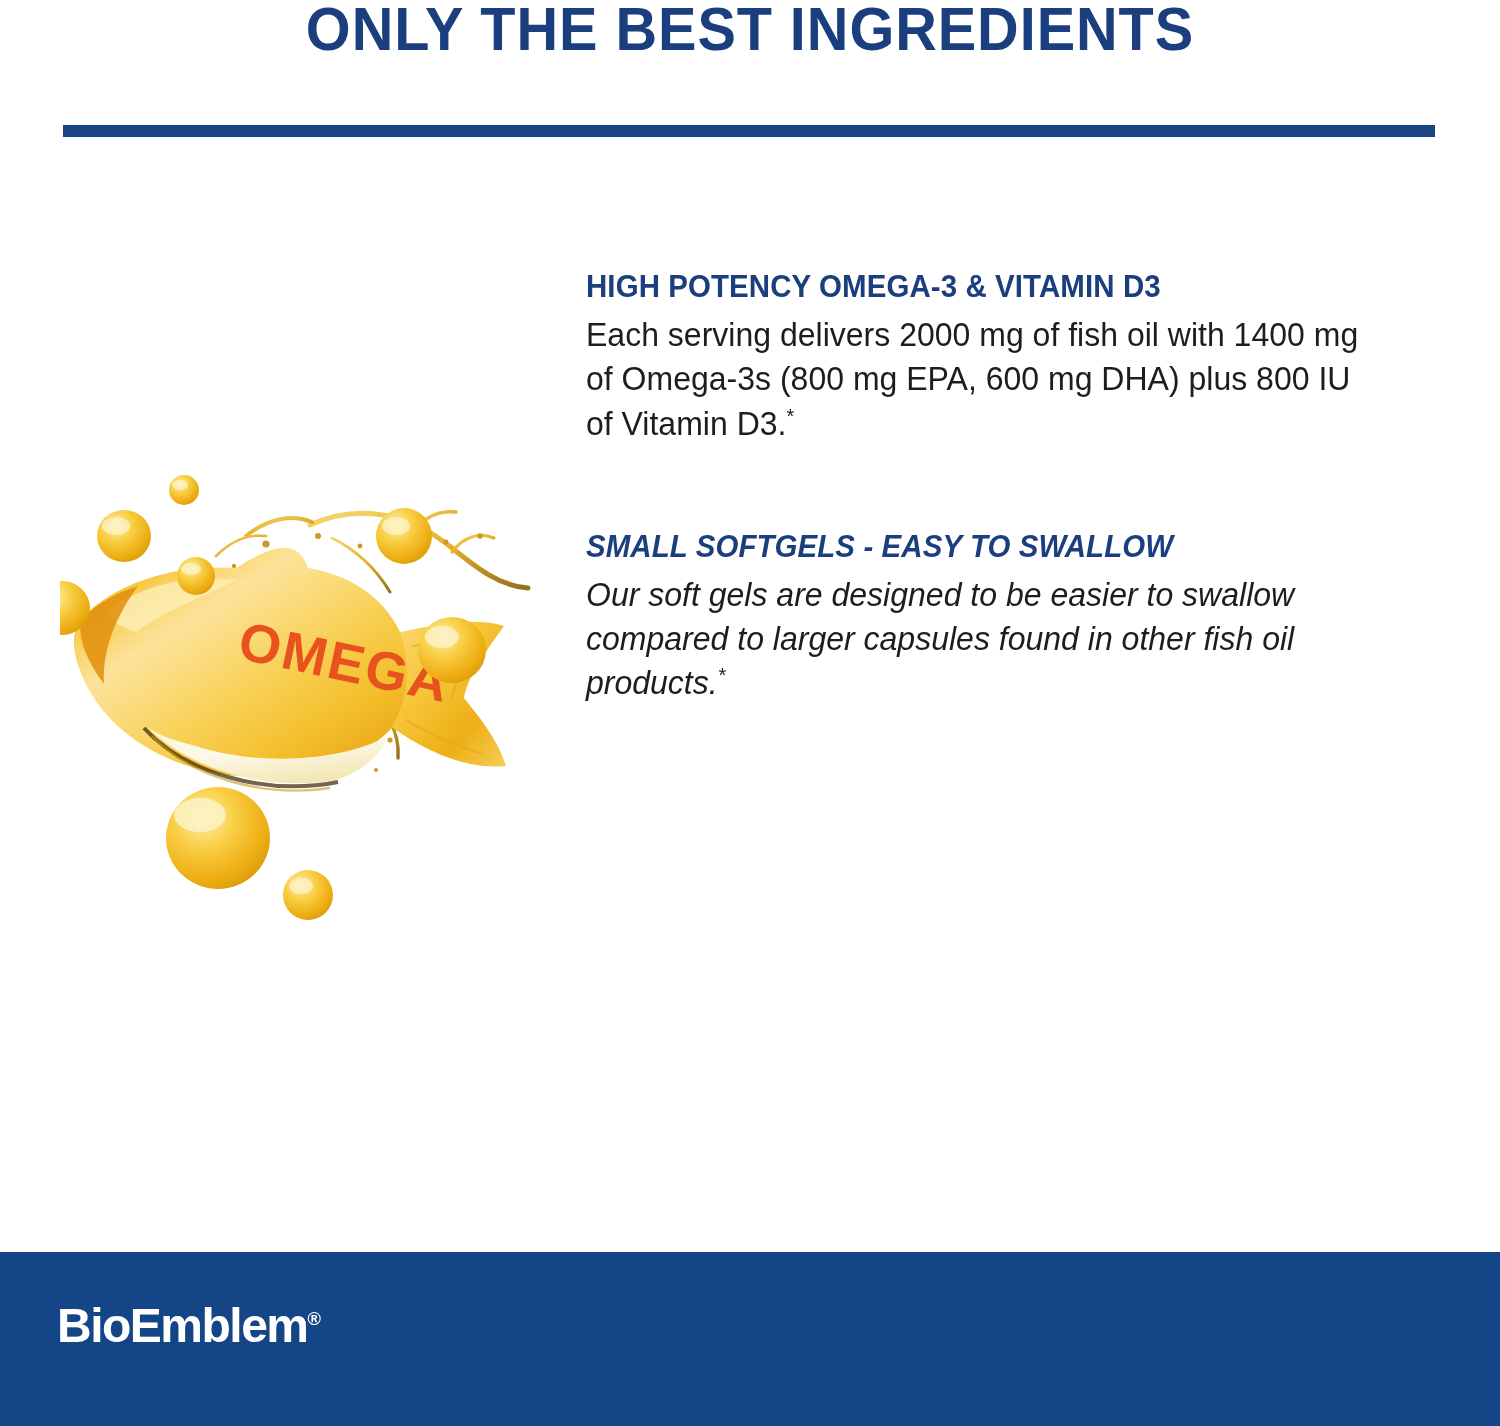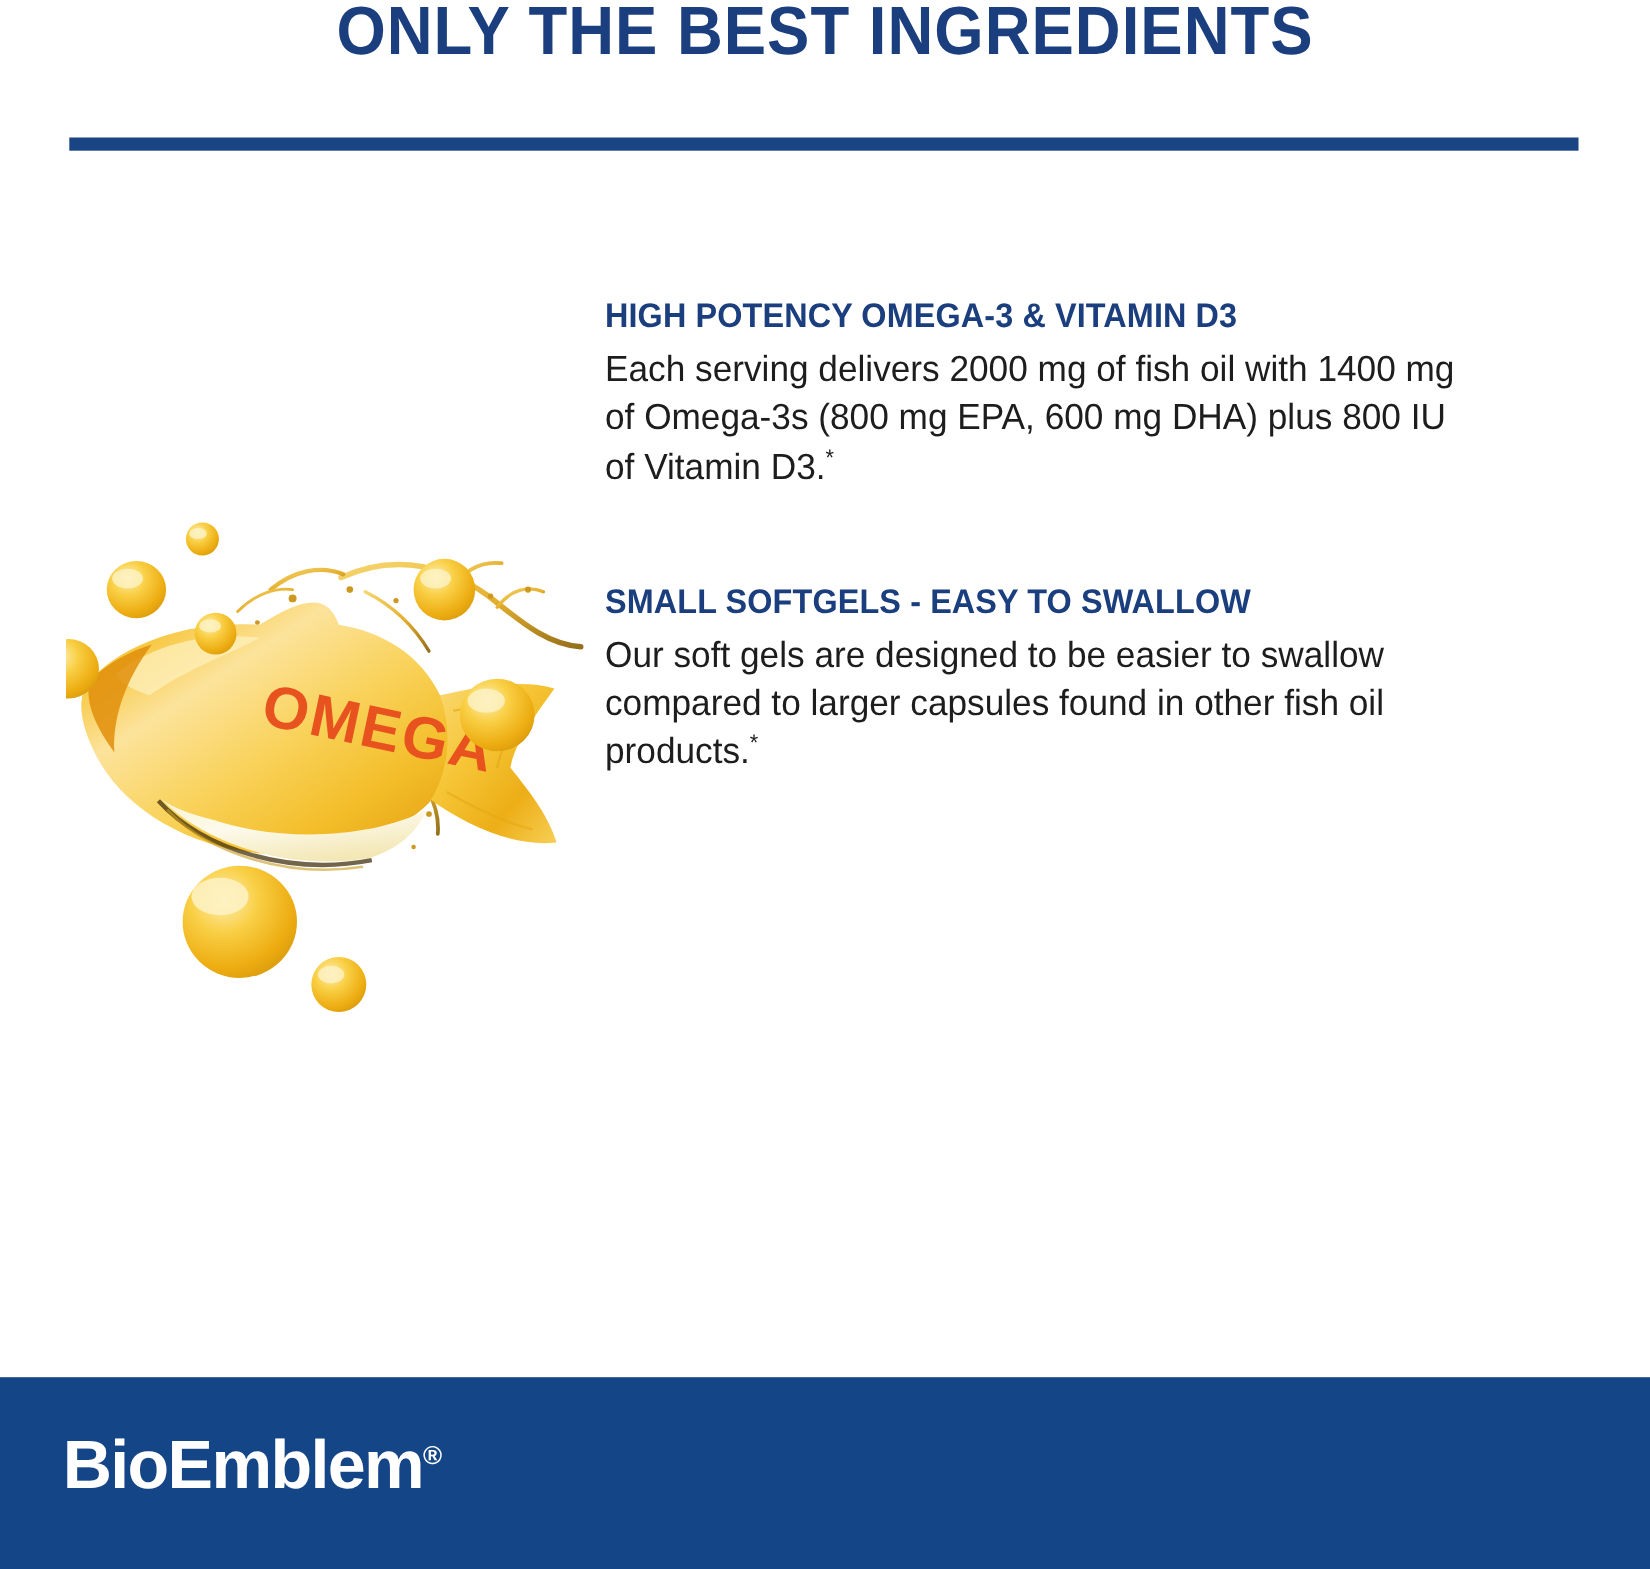--- a/index.html
+++ b/index.html
@@ -37,25 +37,25 @@
   .product-art{
     position:absolute;
     left:60px;top:440px;
     width:500px;height:490px;
   }
   .product-art svg{display:block;width:100%;height:100%;}
 
   
   .features{
     position:absolute;
-    left:550px;top:268px;
+    left:586px;top:268px;
     width:900px;
   }
   .feature{ margin-bottom:0; }
-  .feature + .feature{ margin-top:82px; }
+  .feature + .feature{ margin-top:82px;font-style:italic; }
   .feature-heading{
     color:#1B3F7E;
     font-size:31px;
     font-weight:700;
     letter-spacing:0.1px;
     transform:scaleX(0.95);
     transform-origin:0 50%;
     white-space:nowrap;
     margin:0 0 8px 0;
     line-height:1.2;
@@ -80,21 +80,21 @@
   .footer-bar{
     position:absolute;
     left:0;top:1252px;
     width:1500px;height:174px;
     background:#144586;
   }
   .brand-logo{
     position:absolute;
     left:57px;top:1302px;
     color:#ffffff;
-    font-size:62px;
+    font-size:48px;
     font-weight:700;
     letter-spacing:-1.5px;
     line-height:1;
     white-space:nowrap;
   }
   .brand-logo sup{
     font-size:0.38em;
     vertical-align:super;
     font-weight:700;
     letter-spacing:0;

